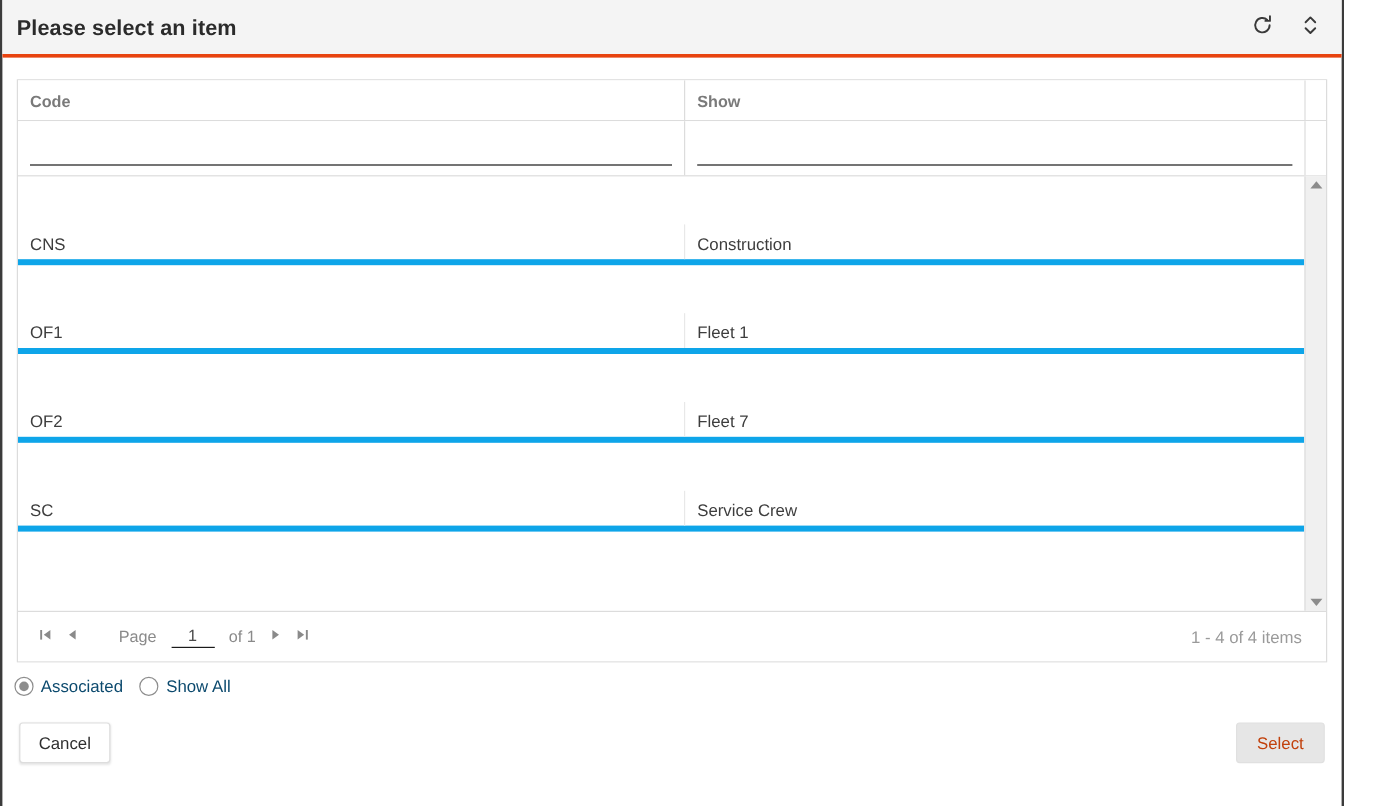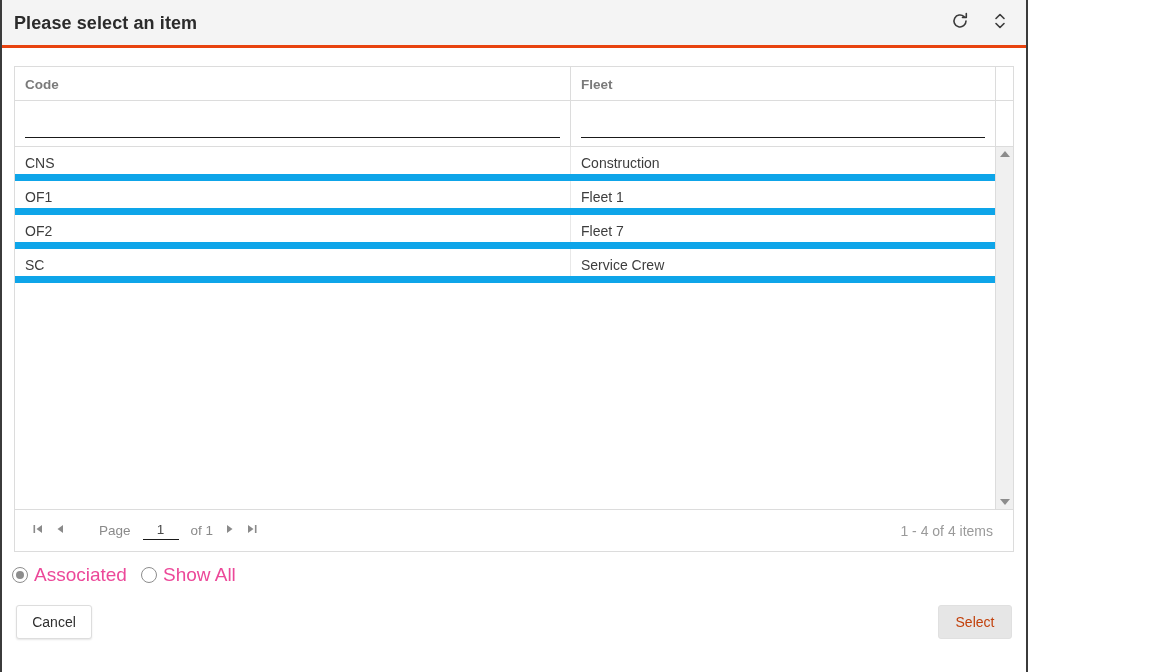--- a/index.html
+++ b/index.html
@@ -11,21 +11,21 @@
     width: 1152px;
     height: 672px;
     font-family: "Liberation Sans", sans-serif;
     font-size: 14px;
     color: #333333;
     overflow: hidden;
   }
 
   .dialog {
     position: relative;
-    width: 1028px;
+    width: 1120px;
     height: 672px;
     box-sizing: border-box;
     border-left: 2px solid #3b3b3b;
     border-right: 2px solid #3b3b3b;
     background: #ffffff;
     display: flex;
     flex-direction: column;
   }
 
   
@@ -136,24 +136,25 @@
     display: flex;
     min-height: 0;
   }
   .grid-body {
     flex: 1 1 auto;
     min-width: 0;
     overflow: hidden;
   }
   .grid-row {
     display: flex;
-    border-bottom: 7px solid #0ea5e9;
+    border-bottom: 5px solid #0ea5e9;
     height: 34px;
     box-sizing: border-box;
     cursor: pointer;
+    margin-top: 40px;
   }
   .body-cell {
     box-sizing: border-box;
     padding: 8px 10px 0 10px;
     font-size: 14px;
     color: #3d3d3d;
     white-space: nowrap;
     overflow: hidden;
   }
   .body-cell.sep { border-left: 1px solid #e8e8e8; }
@@ -240,22 +241,22 @@
     align-items: center;
     gap: 14px;
     padding: 12px 0 0 10px;
     flex: 0 0 auto;
   }
   .radio-opt {
     display: flex;
     align-items: center;
     gap: 6px;
     cursor: pointer;
-    font-size: 19px;
-    color: #ec4899;
+    font-size: 14px;
+    color: #0c4a6e;
   }
   .radio-mark {
     width: 16px;
     height: 16px;
     border-radius: 50%;
     border: 1.5px solid #8d8d8d;
     box-sizing: border-box;
     display: flex;
     align-items: center;
     justify-content: center;
@@ -327,21 +328,21 @@
           </svg>
         </span>
       </button>
     </div>
   </div>
 
   <div class="grid-wrap">
 
     <div class="grid-head">
       <div class="head-cell col-code">Code</div>
-      <div class="head-cell col-type sep">Fleet</div>
+      <div class="head-cell col-type sep">Show</div>
       <div class="col-filler"></div>
     </div>
 
     <div class="filter-row">
       <div class="filter-cell col-code">
         <input class="filter-input" type="text" placeholder="" style="">
       </div>
       <div class="filter-cell col-type sep">
         <input class="filter-input" type="text" placeholder="" style="">
       </div>

